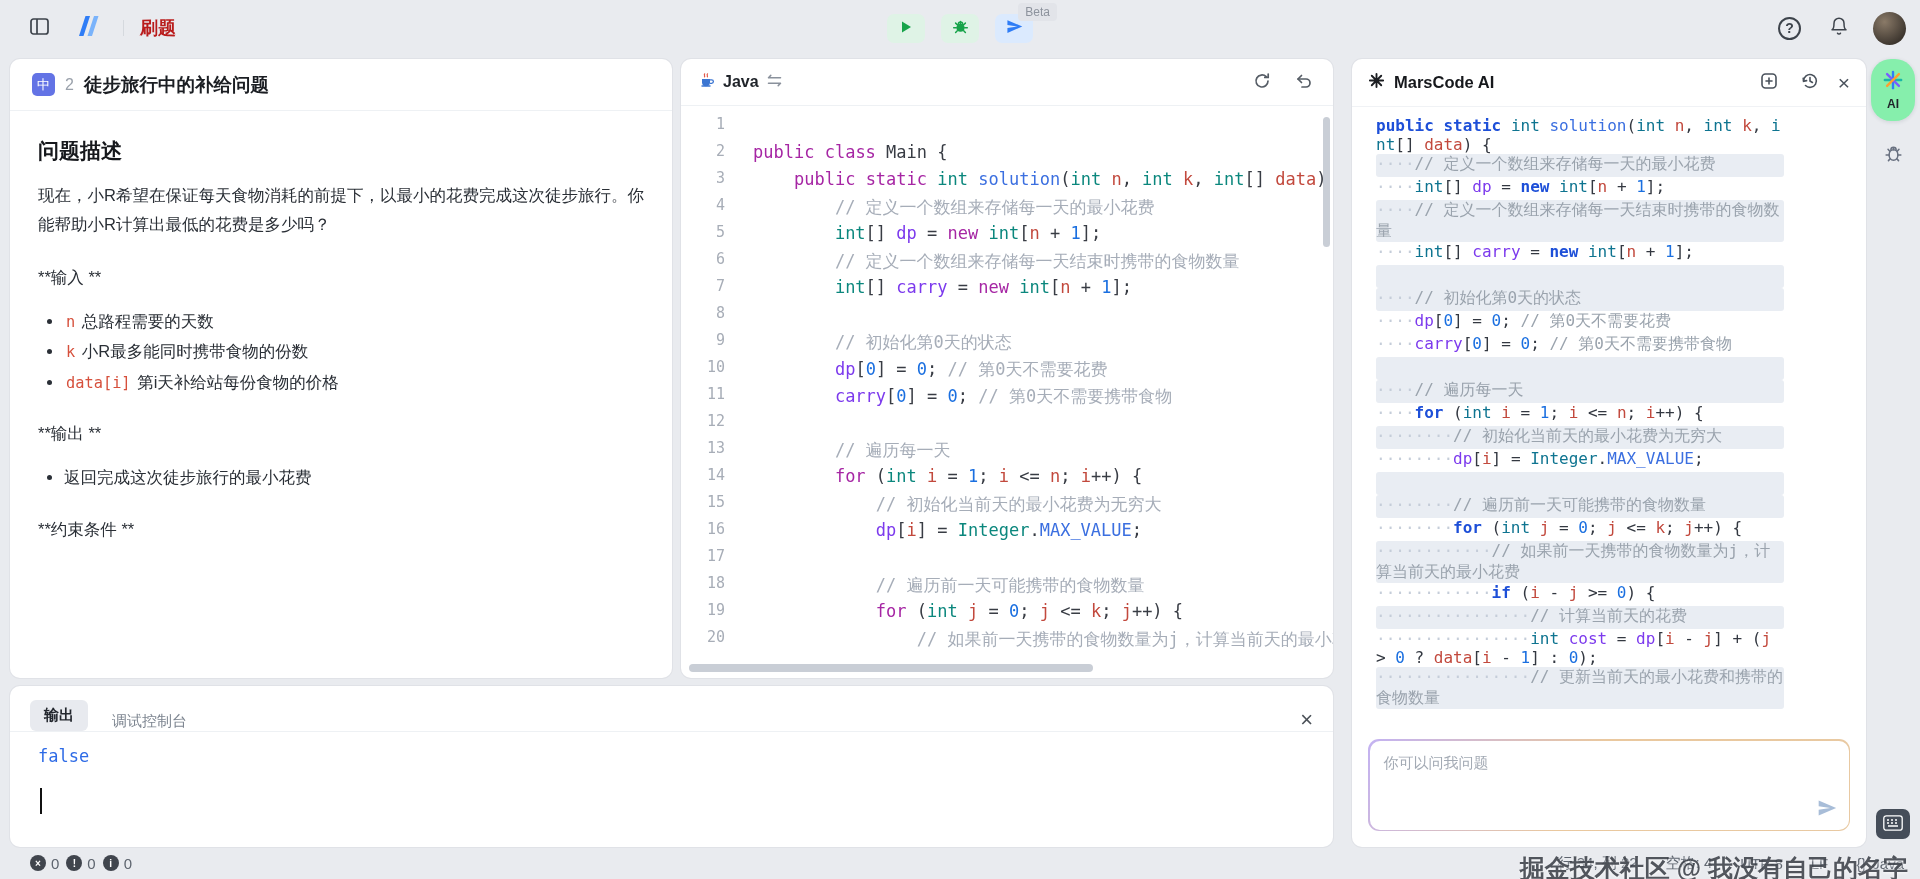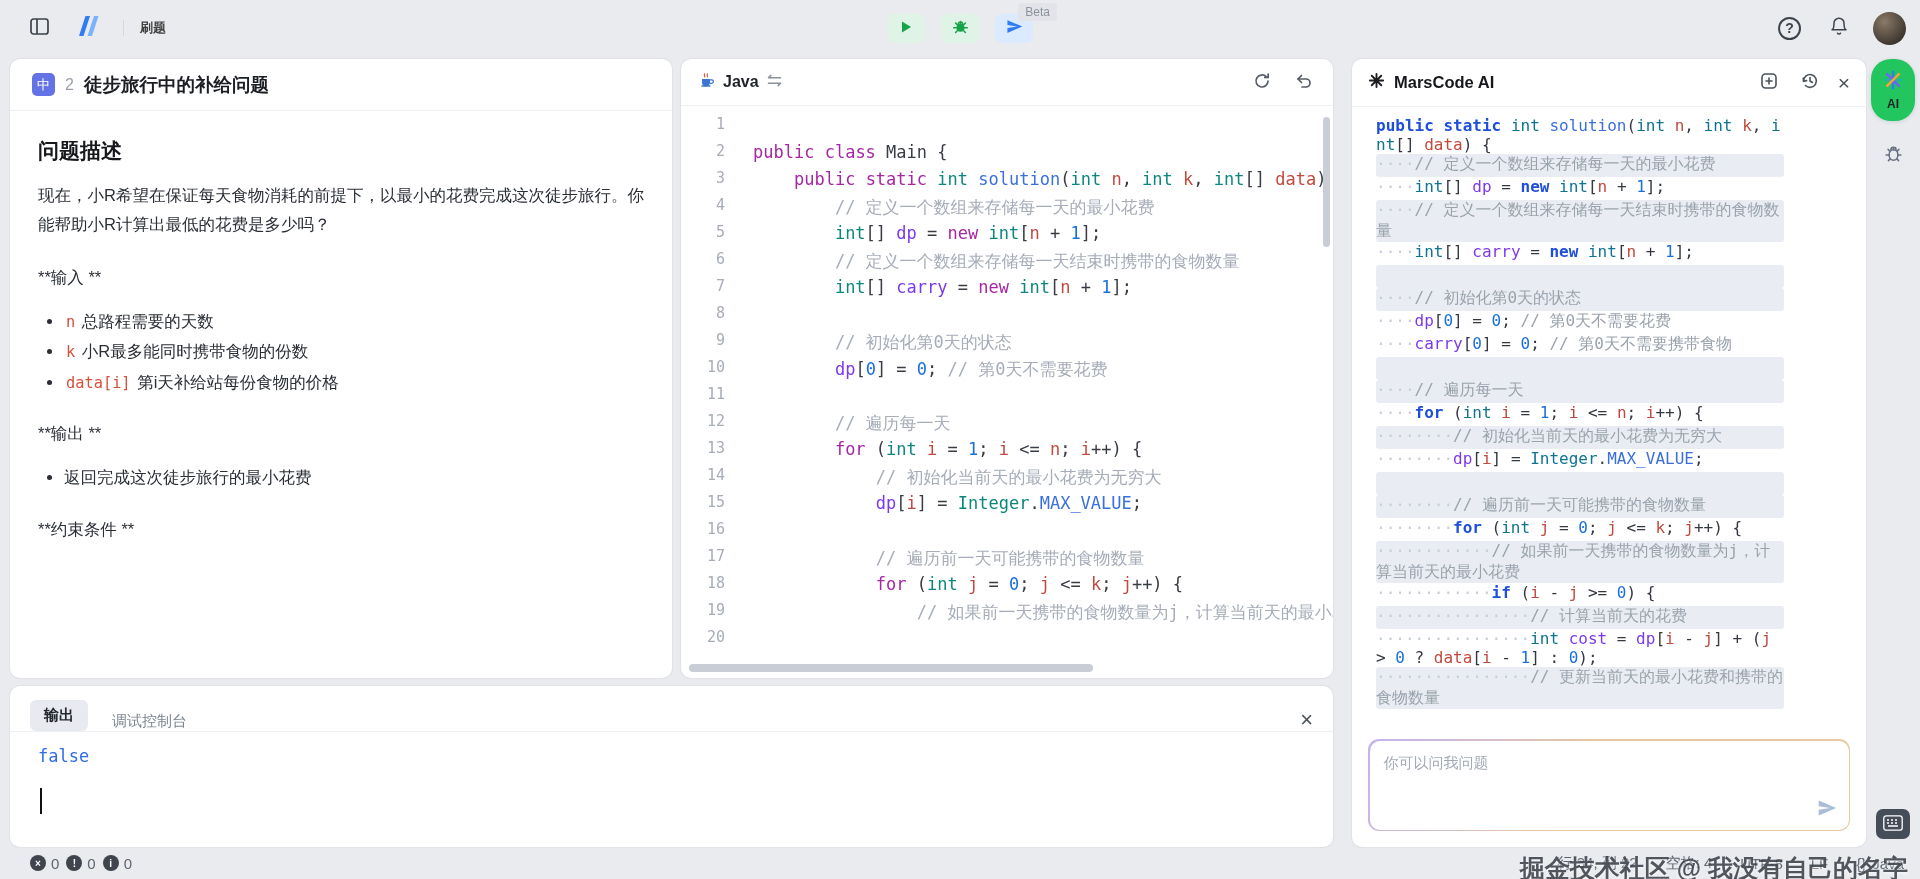--- a/index.html
+++ b/index.html
@@ -5,21 +5,21 @@
   *{box-sizing:border-box;margin:0;padding:0}
   html,body{width:1920px;height:879px;overflow:hidden}
   body{background:#e9ebef;font-family:"Liberation Sans","DejaVu Sans",sans-serif;color:#23272e}
   .app{position:relative;width:1920px;height:879px}
 
   
   .topbar{position:absolute;top:0;left:0;right:0;height:56px;display:flex;align-items:center}
   .tb-left{display:flex;align-items:center;gap:16px;padding-left:26px}
   .icon-btn{background:none;border:none;cursor:pointer;display:flex;align-items:center;justify-content:center;padding:4px;border-radius:6px}
   .tb-sep{width:1px;height:16px;background:#d5d9de}
-  .nav-title{font-size:13px;font-weight:600;color:#404040}
+  .nav-title{font-size:18px;font-weight:600;color:#b91c1c}
   .tb-center{position:absolute;left:50%;transform:translateX(-50%);display:flex;align-items:flex-start;gap:16px}
   .pill-btn{width:38px;height:29px;border:none;border-radius:7px;display:flex;align-items:center;justify-content:center;cursor:pointer}
   .pill-green{background:#dff3e6}
   .pill-blue{background:#dbeafe}
   .submit-wrap{position:relative}
   .beta-badge{position:absolute;top:-11px;right:-24px;background:#e2e4e9;color:#8d939d;font-size:12px;line-height:1;padding:3px 7px;border-radius:4px}
   .tb-right{position:absolute;right:14px;display:flex;align-items:center;gap:20px}
   .q-circle{width:23px;height:23px;border:2px solid #3d434b;border-radius:50%;display:flex;align-items:center;justify-content:center;font-size:14px;font-weight:700;color:#3d434b}
   .avatar{width:33px;height:33px;border-radius:50%;background:radial-gradient(circle at 35% 30%,#8a7a68,#3c352e 75%);cursor:pointer}
 
@@ -87,21 +87,21 @@
   .ai-code .tk-nm{color:#1a6fe0}
   .ai-code .tk-cm{color:#9aa3ad}
   .ai-input-border{position:absolute;left:16px;right:16px;bottom:16px;height:92px;border-radius:11px;background:linear-gradient(120deg,#c3b2f2,#eac89e 45%,#e8c9a2);padding:1.5px}
   .ai-input-wrap{position:relative;width:100%;height:100%;background:#fff;border-radius:10px}
   .ai-input{width:100%;height:100%;border:none;outline:none;resize:none;background:transparent;font:15px "Liberation Sans","DejaVu Sans",sans-serif;color:#4c1d95;padding:13px 40px 12px 14px}
   .ai-input::placeholder{color:#a3aab4}
   .ai-send{position:absolute;right:12px;bottom:9px;background:none;border:none;cursor:pointer}
 
   
   .right-strip{position:absolute;left:1871px;top:59px;width:49px;bottom:32px}
-  .ai-entry{width:44px;height:62px;background:#22c55e;border:none;border-radius:20px;box-shadow:0 1px 4px rgba(20,30,50,.12);display:flex;flex-direction:column;align-items:center;justify-content:center;gap:4px;cursor:pointer}
+  .ai-entry{width:44px;height:62px;background:#86efac;border:none;border-radius:20px;box-shadow:0 1px 4px rgba(20,30,50,.12);display:flex;flex-direction:column;align-items:center;justify-content:center;gap:4px;cursor:pointer}
   .ai-entry-label{font-size:12px;font-weight:700;color:#1f2329}
   .strip-bug{margin:22px 0 0 12px;background:none;border:none;cursor:pointer}
   .strip-kbd{position:absolute;left:5px;bottom:8px;width:34px;height:30px;background:#454d59;border:none;border-radius:7px;display:flex;align-items:center;justify-content:center;cursor:pointer}
 
   
   .statusbar{position:absolute;left:0;right:0;bottom:0;height:32px;display:flex;align-items:center;padding:0 16px 0 30px;font-size:15px;color:#5d646e}
   .sb-left{display:flex;align-items:center;gap:7px}
   .sb-pair{display:flex;align-items:center;gap:5px;cursor:pointer}
   .sb-ic{width:16px;height:16px;border-radius:50%;background:#40454d;color:#fff;font-size:10px;font-weight:700;display:flex;align-items:center;justify-content:center}
   .sb-right{margin-left:auto;display:flex;align-items:center;gap:28px}
@@ -269,20 +269,21 @@
           <div class="cl">&nbsp;</div>
           <div class="cl"><span class="tk-kw">public</span> <span class="tk-kw">class</span> Main {</div>
           <div class="cl">    <span class="tk-kw">public</span> <span class="tk-kw">static</span> <span class="tk-ty">int</span> <span class="tk-fn">solution</span>(<span class="tk-ty">int</span> <span class="tk-pm">n</span>, <span class="tk-ty">int</span> <span class="tk-pm">k</span>, <span class="tk-ty">int</span>[] <span class="tk-pm">data</span>) {</div>
           <div class="cl">        <span class="tk-cm">// 定义一个数组来存储每一天的最小花费</span></div>
           <div class="cl">        <span class="tk-ty">int</span>[] <span class="tk-vr">dp</span> = <span class="tk-kw">new</span> <span class="tk-ty">int</span>[<span class="tk-pm">n</span> + <span class="tk-nm">1</span>];</div>
           <div class="cl">        <span class="tk-cm">// 定义一个数组来存储每一天结束时携带的食物数量</span></div>
           <div class="cl">        <span class="tk-ty">int</span>[] <span class="tk-vr">carry</span> = <span class="tk-kw">new</span> <span class="tk-ty">int</span>[<span class="tk-pm">n</span> + <span class="tk-nm">1</span>];</div>
           <div class="cl">&nbsp;</div>
           <div class="cl">        <span class="tk-cm">// 初始化第0天的状态</span></div>
           <div class="cl">        <span class="tk-vr">dp</span>[<span class="tk-nm">0</span>] = <span class="tk-nm">0</span>; <span class="tk-cm">// 第0天不需要花费</span></div>
+          <div class="cl">        <span class="tk-vr">carry</span>[<span class="tk-nm">0</span>] = <span class="tk-nm">0</span>; <span class="tk-cm">// 第0天不需要携带食物</span></div>
           <div class="cl">&nbsp;</div>
           <div class="cl">        <span class="tk-cm">// 遍历每一天</span></div>
           <div class="cl">        <span class="tk-kw">for</span> (<span class="tk-ty">int</span> <span class="tk-pm">i</span> = <span class="tk-nm">1</span>; <span class="tk-pm">i</span> &lt;= <span class="tk-pm">n</span>; <span class="tk-pm">i</span>++) {</div>
           <div class="cl">            <span class="tk-cm">// 初始化当前天的最小花费为无穷大</span></div>
           <div class="cl">            <span class="tk-vr">dp</span>[<span class="tk-pm">i</span>] = <span class="tk-ty">Integer</span>.<span class="tk-fn">MAX_VALUE</span>;</div>
           <div class="cl">&nbsp;</div>
           <div class="cl">            <span class="tk-cm">// 遍历前一天可能携带的食物数量</span></div>
           <div class="cl">            <span class="tk-kw">for</span> (<span class="tk-ty">int</span> <span class="tk-pm">j</span> = <span class="tk-nm">0</span>; <span class="tk-pm">j</span> &lt;= <span class="tk-pm">k</span>; <span class="tk-pm">j</span>++) {</div>
           <div class="cl">                <span class="tk-cm">// 如果前一天携带的食物数量为j，计算当前天的最小花</span></div>
         </div>

